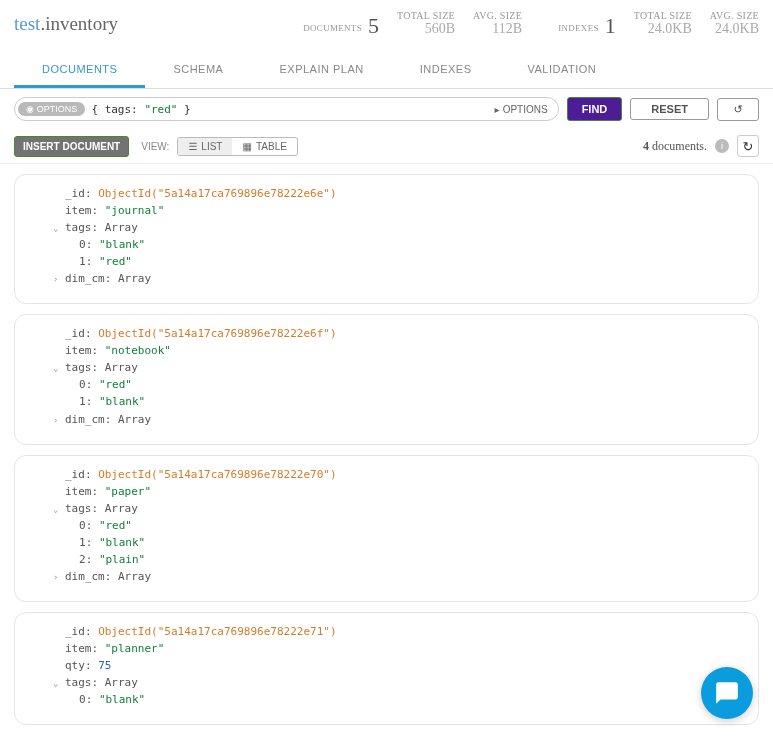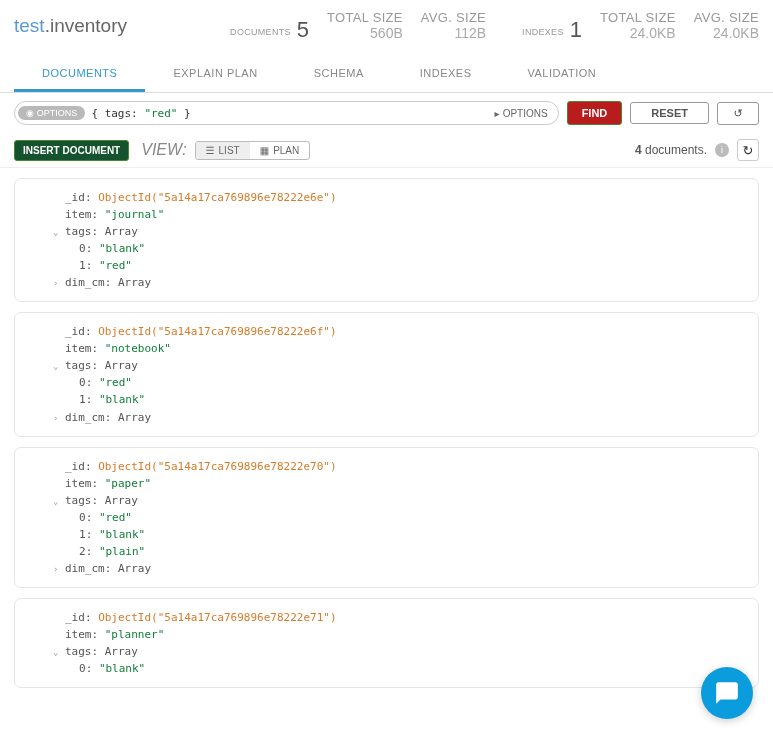--- a/index.html
+++ b/index.html
@@ -1,55 +1,55 @@
 <!DOCTYPE html>
 <html><head>
 <meta charset="utf-8">
 <style>
 * { box-sizing: border-box; margin: 0; padding: 0; }
 body { font-family: -apple-system, BlinkMacSystemFont, "Segoe UI", Helvetica, Arial, sans-serif; font-size: 13px; color: #333; background: #fff; width: 773px; }
-.header { display: flex; align-items: center; padding: 10px 14px 6px; }
+.header { display: flex; align-items: center; padding: 10px 14px 6px; font-family: Liberation Serif, serif; }
 .title { font-size: 19px; font-weight: 400; }
 .title-db { color: #5b99d6; }
 .title-coll { color: #666; }
 .spacer { flex: 1; }
 .stats { display: flex; gap: 18px; align-items: flex-end; }
 .stat { text-align: right; }
-.stat-label { font-size: 13px; color: #999; letter-spacing: 0.3px; white-space: nowrap; }
+.stat-label { font-size: 10px; color: #999; letter-spacing: 0.3px; white-space: nowrap; }
 .stat-value { font-size: 14px; color: #aaa; }
 .stat-big { display: flex; align-items: flex-end; gap: 6px; }
 .stat-big .label { font-size: 9px; color: #999; letter-spacing: 0.3px; padding-bottom: 4px; }
 .stat-big .value { font-size: 22px; color: #555; line-height: 1; }
 .tabs { display: flex; border-bottom: 1px solid #ddd; padding: 0 14px; margin-top: 10px; }
 .tab { padding: 10px 28px; font-size: 11px; letter-spacing: 0.5px; color: #888; cursor: pointer; border-bottom: 3px solid transparent; }
 .tab.active { color: #3299cc; border-bottom-color: #3299cc; font-weight: 500; }
 .filter-bar { display: flex; align-items: center; padding: 8px 14px; gap: 8px; }
 .filter-input-wrap { flex: 1; display: flex; align-items: center; border: 1px solid #ccc; border-radius: 12px; height: 24px; padding: 0 4px 0 3px; background: #fff; }
 .filter-badge { background: #b9b9b9; color: #fff; font-size: 9px; padding: 2px 8px; border-radius: 9px; display: flex; align-items: center; gap: 3px; }
 .filter-text { font-family: Menlo, Consolas, monospace; font-size: 11px; padding-left: 6px; flex: 1; color: #333; }
 .filter-text .brace { color: #333; }
 .filter-text .key { color: #333; }
 .filter-text .str { color: #117f3a; }
 .options-btn { font-size: 10px; color: #666; padding-right: 6px; display: flex; align-items: center; gap: 3px; cursor: pointer; }
 .btn { border: 1px solid #999; border-radius: 3px; padding: 4px 20px; font-size: 11px; cursor: pointer; background: #fff; color: #444; }
-.btn-find { background: #b91c1c; border-color: #4a8530; color: #fff; font-weight: 600; padding: 5px 14px; }
+.btn-find { background: #4c1d95; border-color: #4a8530; color: #fff; font-weight: 600; padding: 5px 14px; }
 .btn-reset { font-weight: 600; color: #555; }
 .btn-history { width: 28px; display: flex; align-items: center; justify-content: center; }
 .action-bar { display: flex; align-items: center; padding: 6px 14px; border-bottom: 1px solid #eee; gap: 8px; }
-.btn-insert { background: #14532d; border: 1px solid #4a8530; color: #fff; font-size: 10px; font-weight: 600; padding: 4px 8px; border-radius: 3px; cursor: pointer; }
-.view-label { font-size: 16px; color: #888; margin-left: 4px; font-style: italic; }
+.btn-insert { background: #737373; border: 1px solid #4a8530; color: #fff; font-size: 10px; font-weight: 600; padding: 4px 8px; border-radius: 3px; cursor: pointer; }
+.view-label { font-size: 10px; color: #888; margin-left: 4px; }
 .view-toggle { display: flex; border: 1px solid #bbb; border-radius: 3px; overflow: hidden; }
 .view-opt { font-size: 10px; padding: 3px 10px; display: flex; align-items: center; gap: 4px; cursor: pointer; color: #666; }
 .view-opt.active { background: #eee; }
-.docs-count { font-size: 12px; color: #555; }
+.docs-count { font-size: 12px; color: #555; font-family: Liberation Serif, serif; }
 .docs-count strong { font-weight: 600; }
 .icon-circle { width: 14px; height: 14px; border-radius: 50%; background: #bbb; color: #fff; font-size: 9px; display: inline-flex; align-items: center; justify-content: center; cursor: pointer; }
 .refresh-btn { width: 22px; height: 22px; border: 1px solid #ccc; border-radius: 3px; display: flex; align-items: center; justify-content: center; cursor: pointer; }
 .doc-list { padding: 0 14px; }
-.doc-card { border: 1px solid #e5e5e5; border-radius: 7px; margin: 10px 0; padding: 10px 14px 10px 50px; font-family: Menlo, Consolas, monospace; font-size: 11px; line-height: 1.55; background: #fff; }
+.doc-card { border: 1px solid #e5e5e5; border-radius: 12px; margin: 10px 0; padding: 10px 14px 16px 50px; font-family: Menlo, Consolas, monospace; font-size: 11px; line-height: 1.55; background: #fff; }
 .doc-row { position: relative; white-space: nowrap; }
 .caret { position: absolute; left: -12px; top: 3px; color: #999; font-size: 9px; cursor: pointer; user-select: none; }
 .indent1 { padding-left: 14px; }
 .fld-key { color: #555; }
 .fld-colon { color: #555; }
 .val-oid { color: #d67b28; }
 .val-str { color: #117f3a; }
 .val-num { color: #2867a3; }
 .val-type { color: #555; }
 .chat-fab { position: fixed; bottom: 20px; right: 20px; width: 52px; height: 52px; border-radius: 50%; background: #0b9cde; display: flex; align-items: center; justify-content: center; cursor: pointer; box-shadow: 0 2px 8px rgba(0,0,0,0.2); }
@@ -86,22 +86,22 @@
     </div>
     <div class="stat">
       <div class="stat-label">AVG. SIZE</div>
       <div class="stat-value">24.0KB</div>
     </div>
   </div>
 </div>
 
 <div class="tabs">
   <div class="tab active">DOCUMENTS</div>
+  <div class="tab">SCHEMA</div>
   <div class="tab">EXPLAIN PLAN</div>
-  <div class="tab">SCHEMA</div>
   <div class="tab">INDEXES</div>
   <div class="tab">VALIDATION</div>
 </div>
 
 <div class="filter-bar">
   <div class="filter-input-wrap">
     <span class="filter-badge">
       <span>◉</span>
       <span>OPTIONS</span>
     </span>
@@ -123,21 +123,21 @@
 <div class="action-bar">
   <button class="btn-insert">INSERT DOCUMENT</button>
   <span class="view-label">VIEW:</span>
   <div class="view-toggle">
     <div class="view-opt active">
       <span>☰</span>
       <span>LIST</span>
     </div>
     <div class="view-opt">
       <span>▦</span>
-      <span>PLAN</span>
+      <span>TABLE</span>
     </div>
   </div>
   <div class="spacer"></div>
   <span class="docs-count">
     <strong>4</strong><span> documents.</span>
   </span>
   <span class="icon-circle">i</span>
   <span class="refresh-btn">
     <span>↻</span>
   </span>
@@ -165,20 +165,21 @@
       <div class="doc-row"><span class="fld-key">item</span><span class="fld-colon">: </span><span class="val-str">"paper"</span></div>
       <div class="doc-row"><span class="caret">⌄</span><span class="fld-key">tags</span><span class="fld-colon">: </span><span class="val-type">Array</span></div>
       <div class="doc-row indent1"><span class="fld-key">0</span><span class="fld-colon">: </span><span class="val-str">"red"</span></div>
       <div class="doc-row indent1"><span class="fld-key">1</span><span class="fld-colon">: </span><span class="val-str">"blank"</span></div>
       <div class="doc-row indent1"><span class="fld-key">2</span><span class="fld-colon">: </span><span class="val-str">"plain"</span></div>
       <div class="doc-row"><span class="caret">›</span><span class="fld-key">dim_cm</span><span class="fld-colon">: </span><span class="val-type">Array</span></div>
     </div>
     <div class="doc-card">
       <div class="doc-row"><span class="fld-key">_id</span><span class="fld-colon">: </span><span class="val-oid">ObjectId("5a14a17ca769896e78222e71")</span></div>
       <div class="doc-row"><span class="fld-key">item</span><span class="fld-colon">: </span><span class="val-str">"planner"</span></div>
+      <div class="doc-row"><span class="fld-key">qty</span><span class="fld-colon">: </span><span class="val-num">75</span></div>
       <div class="doc-row"><span class="caret">⌄</span><span class="fld-key">tags</span><span class="fld-colon">: </span><span class="val-type">Array</span></div>
       <div class="doc-row indent1"><span class="fld-key">0</span><span class="fld-colon">: </span><span class="val-str">"blank"</span></div>
     </div>
   </div>
 
 <div class="chat-fab">
   <svg viewBox="0 0 24 24">
       <path d="M20 2H4c-1.1 0-2 .9-2 2v18l4-4h14c1.1 0 2-.9 2-2V4c0-1.1-.9-2-2-2z"></path>
     </svg>
 </div>

